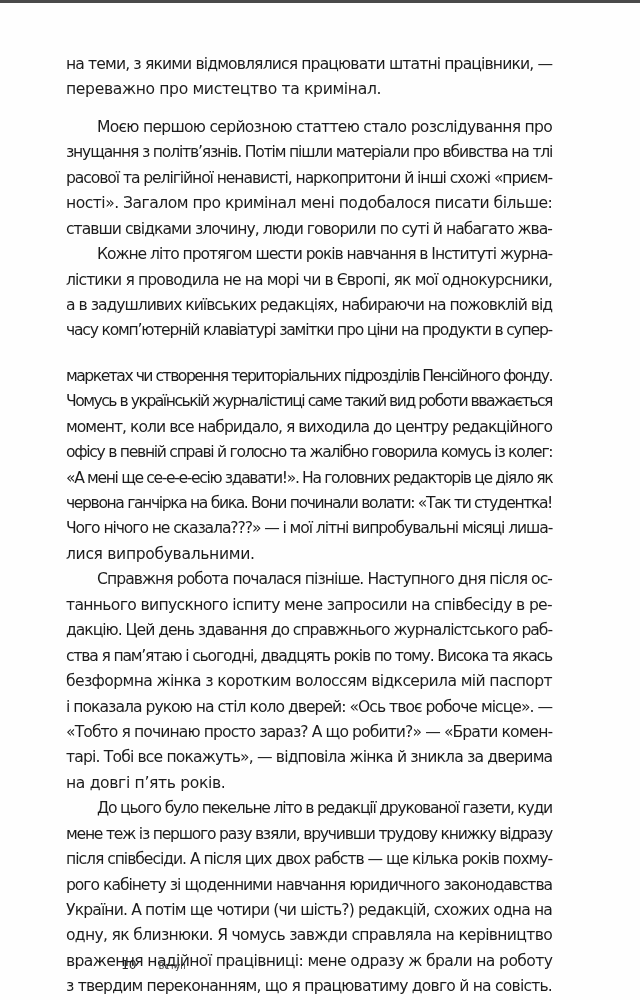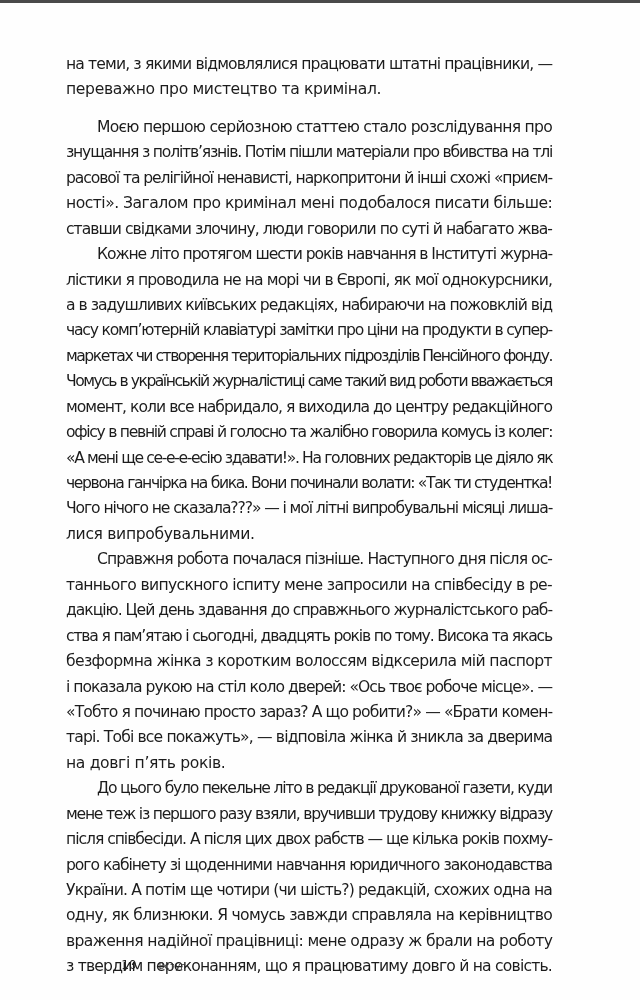--- a/index.html
+++ b/index.html
@@ -35,21 +35,21 @@
     <div class="line last">переважно про мистецтво та кримінал.</div>
     <div class="line indent" style="letter-spacing: -0.73px; margin-top: 12px;">Моєю першою серйозною статтею стало розслідування про</div>
     <div class="line" style="letter-spacing: -1.19px;">знущання з політв’язнів. Потім пішли матеріали про вбивства на тлі</div>
     <div class="line" style="letter-spacing: -1.09px;">расової та релігійної ненависті, наркопритони й інші схожі «приєм-</div>
     <div class="line" style="letter-spacing: -0.52px;">ності». Загалом про кримінал мені подобалося писати більше:</div>
     <div class="line" style="letter-spacing: -0.97px;">ставши свідками злочину, люди говорили по суті й набагато жва-</div>
     <div class="line indent" style="letter-spacing: -1.07px;">Кожне літо протягом шести років навчання в Інституті журна-</div>
     <div class="line" style="letter-spacing: -0.9px;">лістики я проводила не на морі чи в Європі, як мої однокурсники,</div>
     <div class="line" style="letter-spacing: -1.01px;">а в задушливих київських редакціях, набираючи на пожовклій від</div>
     <div class="line" style="letter-spacing: -1.21px;">часу комп’ютерній клавіатурі замітки про ціни на продукти в супер-</div>
-    <div class="line" style="letter-spacing: -1.49px;">маркетах чи створення територіальних підрозділів Пенсійного фонду.</div>
+    <div class="line" style="letter-spacing: -1.49px; margin-top: 20px;">маркетах чи створення територіальних підрозділів Пенсійного фонду.</div>
     <div class="line" style="letter-spacing: -1.49px;">Чомусь в українській журналістиці саме такий вид роботи вважається</div>
     <div class="line" style="letter-spacing: -0.98px;">момент, коли все набридало, я виходила до центру редакційного</div>
     <div class="line" style="letter-spacing: -1.29px;">офісу в певній справі й голосно та жалібно говорила комусь із колег:</div>
     <div class="line" style="letter-spacing: -1.36px;">«А мені ще се-е-е-есію здавати!». На головних редакторів це діяло як</div>
     <div class="line" style="letter-spacing: -1.38px;">червона ганчірка на бика. Вони починали волати: «Так ти студентка!</div>
     <div class="line" style="letter-spacing: -1.1px;">Чого нічого не сказала???» — і мої літні випробувальні місяці лиша-</div>
     <div class="line last">лися випробувальними.</div>
     <div class="line indent" style="letter-spacing: -0.95px;">Справжня робота почалася пізніше. Наступного дня після ос-</div>
     <div class="line" style="letter-spacing: -0.67px;">таннього випускного іспиту мене запросили на співбесіду в ре-</div>
     <div class="line" style="letter-spacing: -1.03px;">дакцію. Цей день здавання до справжнього журналістського раб-</div>

